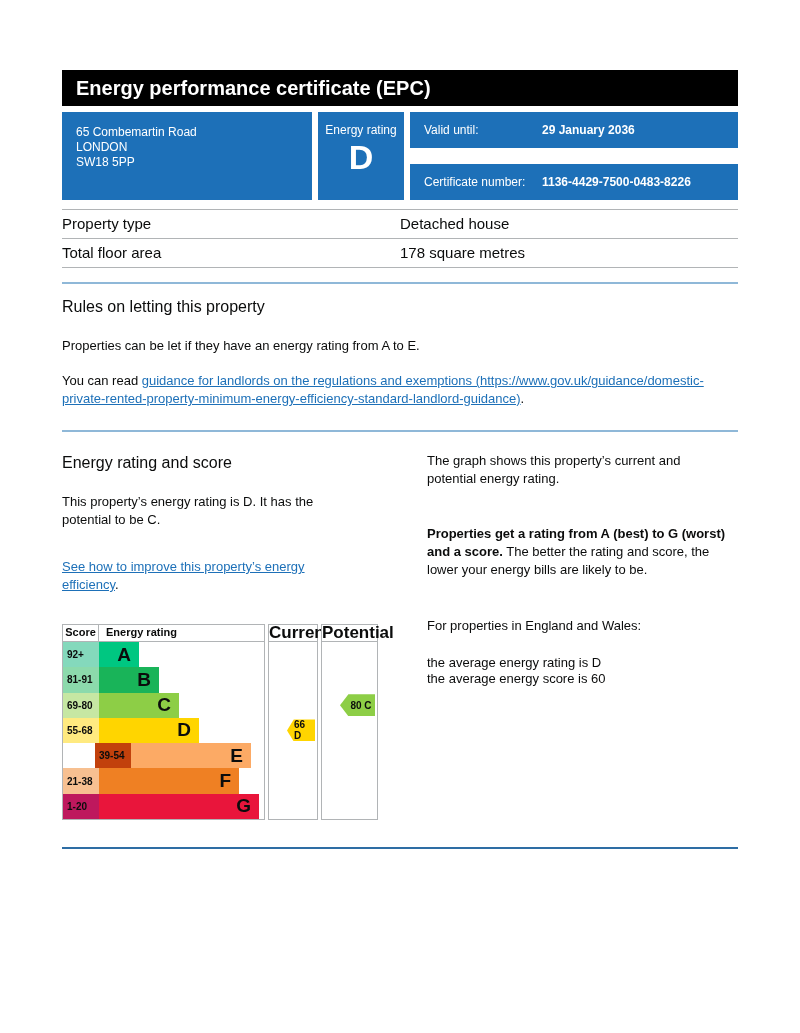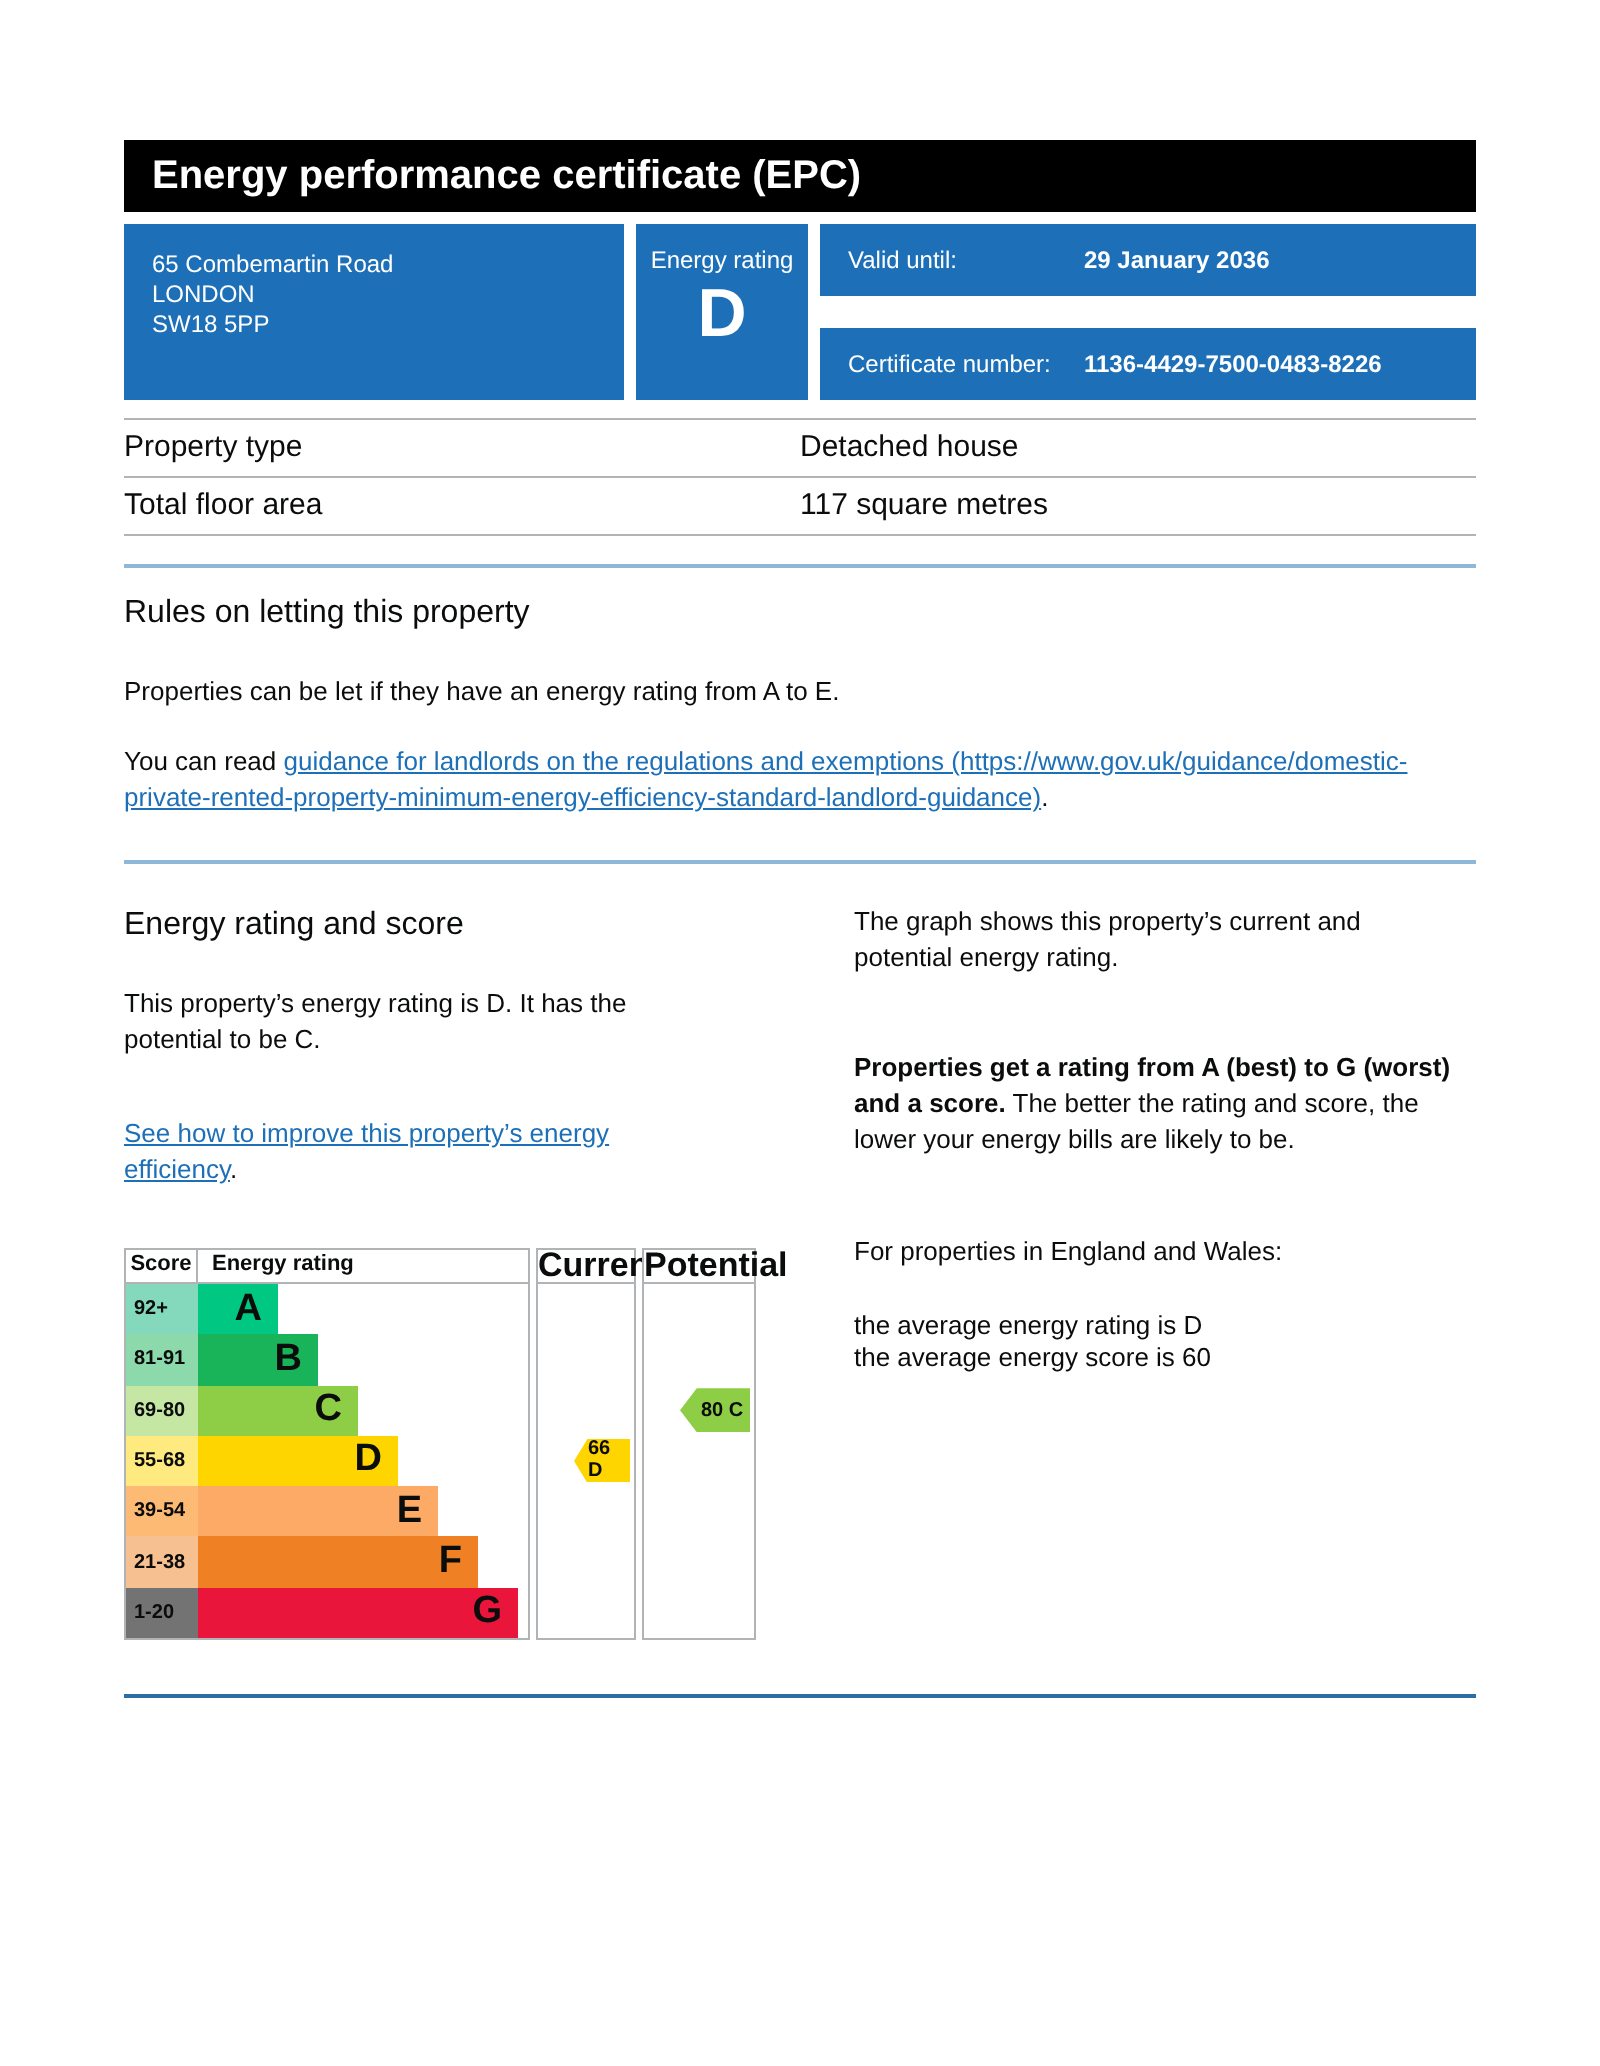--- a/index.html
+++ b/index.html
@@ -113,21 +113,21 @@
     </div>
   </div>
 
   <div class="props">
     <div class="prow">
       <div class="plabel">Property type</div>
       <div class="pvalue">Detached house</div>
     </div>
     <div class="prow last">
       <div class="plabel">Total floor area</div>
-      <div class="pvalue">117 square metres</div>
+      <div class="pvalue">178 square metres</div>
     </div>
   </div>
 
   <hr class="bluehr hr1">
 
   <div class="rules">
     <h2>Rules on letting this property</h2>
     <p class="p1">Properties can be let if they have an energy rating from A to E.</p>
     <p class="p2"><span>You can read </span><a class="govlink">guidance for landlords on the regulations and exemptions (https://www.gov.uk/guidance/domestic-private-rented-property-minimum-energy-efficiency-standard-landlord-guidance)</a><span>.</span></p>
   </div>
@@ -165,33 +165,33 @@
                   <div class="bar" style="background: rgb(141, 206, 70); width: 80px;">C</div>
                 </div>
               </div>
               <div class="row">
                 <div class="scorecell" style="background: rgb(255, 234, 128);">55-68</div>
                 <div class="bararea">
                   <div class="bar" style="background: rgb(255, 213, 0); width: 100px;">D</div>
                 </div>
               </div>
               <div class="row">
-                <div class="scorecell" style="background: #fdba74;">39-54</div>
+                <div class="scorecell" style="background: #c2410c; margin-left: 32px;">39-54</div>
                 <div class="bararea">
                   <div class="bar" style="background: rgb(252, 170, 101); width: 120px;">E</div>
                 </div>
               </div>
               <div class="row">
                 <div class="scorecell" style="background: rgb(247, 192, 145);">21-38</div>
                 <div class="bararea">
                   <div class="bar" style="background: rgb(239, 128, 35); width: 140px;">F</div>
                 </div>
               </div>
               <div class="row">
-                <div class="scorecell" style="background: #737373;">1-20</div>
+                <div class="scorecell" style="background: #be185d;">1-20</div>
                 <div class="bararea">
                   <div class="bar" style="background: rgb(233, 21, 59); width: 160px;">G</div>
                 </div>
               </div>
             </div>
         </div>
         <div class="col current">
           <div class="colhead">Current</div>
         <div class="arrow" style="background: rgb(255, 213, 0); top: 94.44px;">66  D</div>
           </div>

